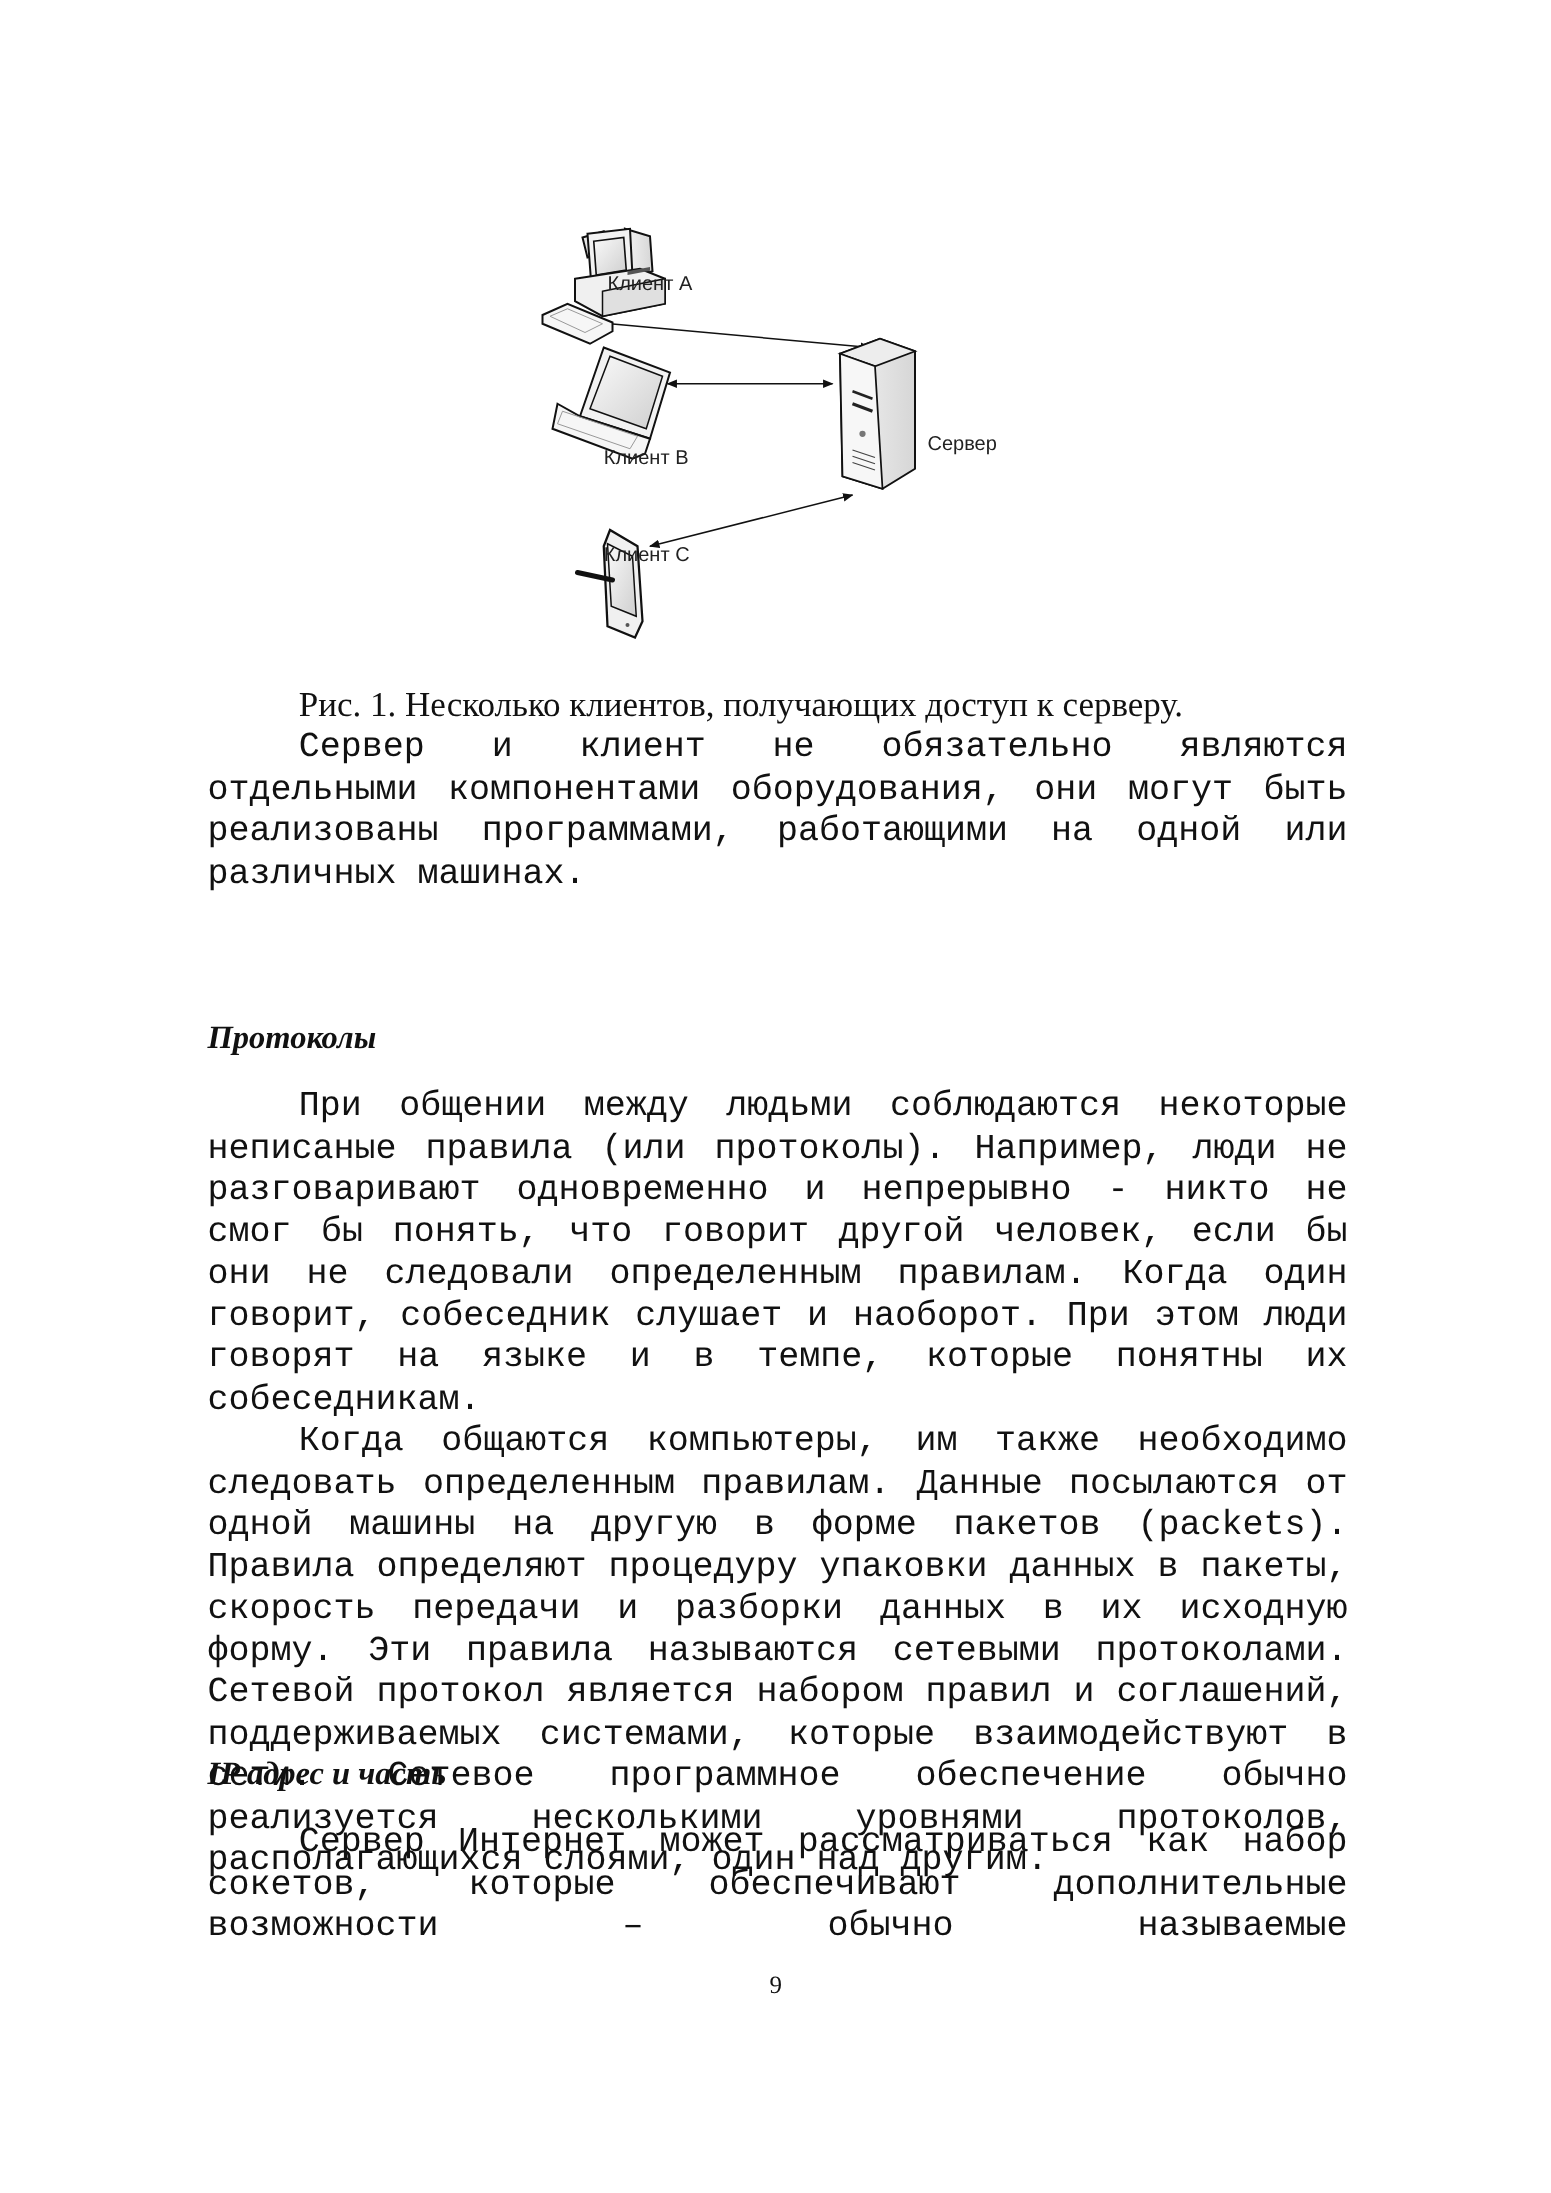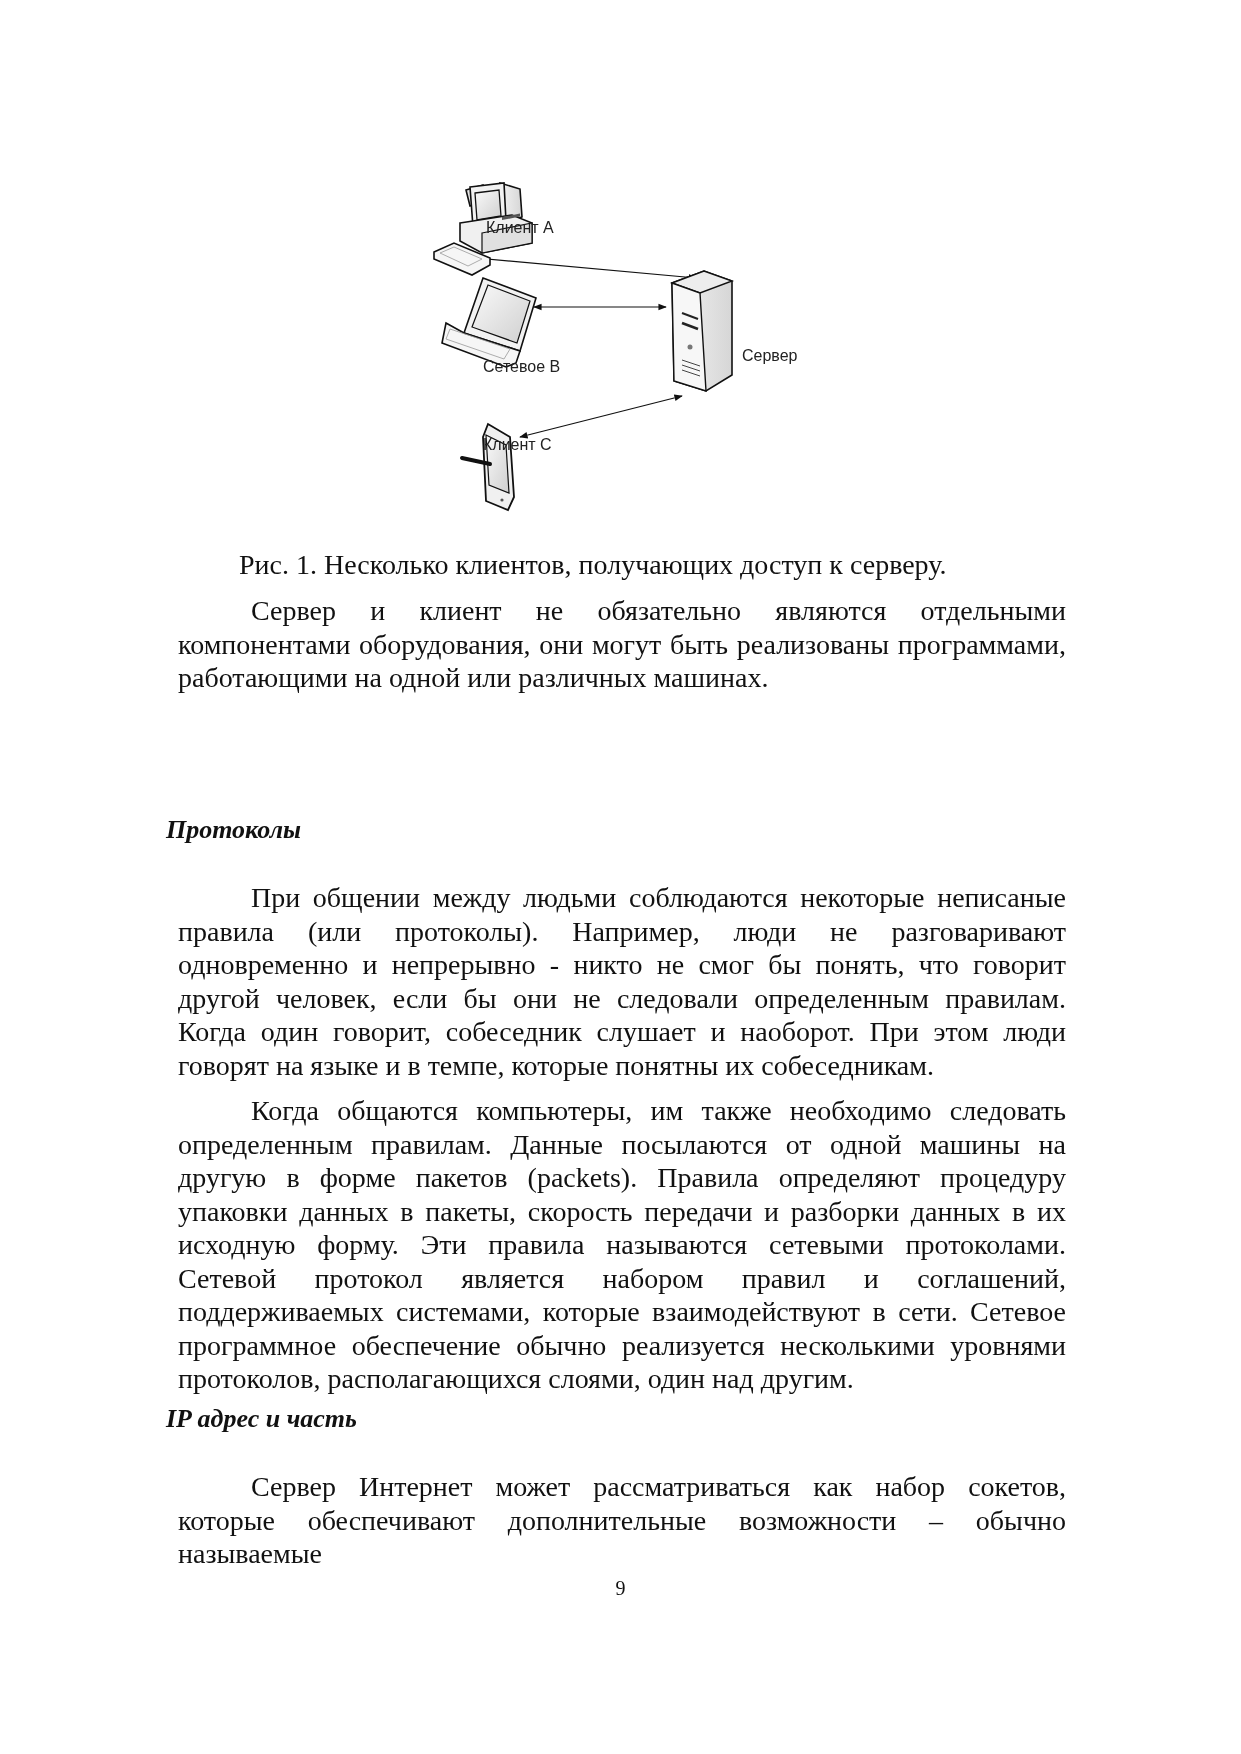--- a/index.html
+++ b/index.html
@@ -4,21 +4,21 @@
 <style>
   html, body { margin: 0; padding: 0; background: #ffffff; }
   body { width: 1241px; height: 1754px; position: relative; overflow: hidden;
          font-family: "Liberation Serif", "DejaVu Serif", serif; color: #111; }
   .figure { position: absolute; left: 420px; top: 175px; width: 480px; height: 360px; }
   .figure svg { position: absolute; left: 0; top: 0; }
   .fig-label { position: absolute; font-family: "Liberation Sans", "DejaVu Sans", sans-serif;
                font-size: 16px; color: #222; white-space: nowrap; margin-top: 16px; }
   .text-block { position: absolute; left: 166px; width: 912px; font-size: 28px; line-height: 33.5px;
                 text-align: justify; }
-  .text-block p { margin: 12px; text-indent: 73px; text-align: justify; text-align-last: left; }
+  .text-block p { margin: 0; text-indent: 73px; text-align: justify; text-align-last: left; font-family: Liberation Mono, monospace; }
   .caption { position: absolute; left: 239px; top: 548px; font-size: 28px; line-height: 33.5px; white-space: nowrap; }
   .heading { position: absolute; left: 166px; font-size: 26px; font-weight: bold; font-style: italic; }
   .page-num { position: absolute; left: 0; width: 1241px; top: 1577px; text-align: center; font-size: 20px; }
 </style>
 </head>
 <body>
 
 <div class="figure">
   <svg width="480" height="360" viewBox="0 0 480 360">
     <defs>
@@ -69,21 +69,21 @@
       <path d="M252,108 L284,96 L312,106 L312,200 L286,216 L254,206 z" fill="url(#gBody)" stroke="#111" stroke-width="1.6"></path>
       <path d="M252,108 L284,96 L312,106 L280,118 z" fill="#ededed" stroke="#111" stroke-width="1.4"></path>
       <path d="M252,108 L280,118 L286,216 L254,206 z" fill="#f7f7f7" stroke="#111" stroke-width="1.4"></path>
       <path d="M262,138 L278,144" stroke="#222" stroke-width="2"></path>
       <path d="M262,148 L278,154" stroke="#222" stroke-width="2.5"></path>
       <circle cx="270" cy="172" r="2.5" fill="#777"></circle>
       <path d="M262,185 L280,191 M262,190 L280,196 M262,195 L280,201" stroke="#444" stroke-width="1"></path>
     </g>
   </svg>
   <span class="fig-label" style="left:66px; top:28px;">Клиент A</span>
-  <span class="fig-label" style="left:63px; top:167px;">Сетевое B</span>
+  <span class="fig-label" style="left:63px; top:167px;">Клиент B</span>
   <span class="fig-label" style="left:63px; top:245px;">Клиент C</span>
   <span class="fig-label" style="left:322px; top:156px;">Сервер</span>
 </div>
 
 <div class="caption">Рис. 1. Несколько клиентов, получающих доступ к серверу.</div>
 
 <div class="text-block" style="top:582px;">
   <p>Сервер и клиент не обязательно являются отдельными компонентами оборудования, они могут быть реализованы программами, работающими на одной или различных машинах.</p>
 </div>
 

